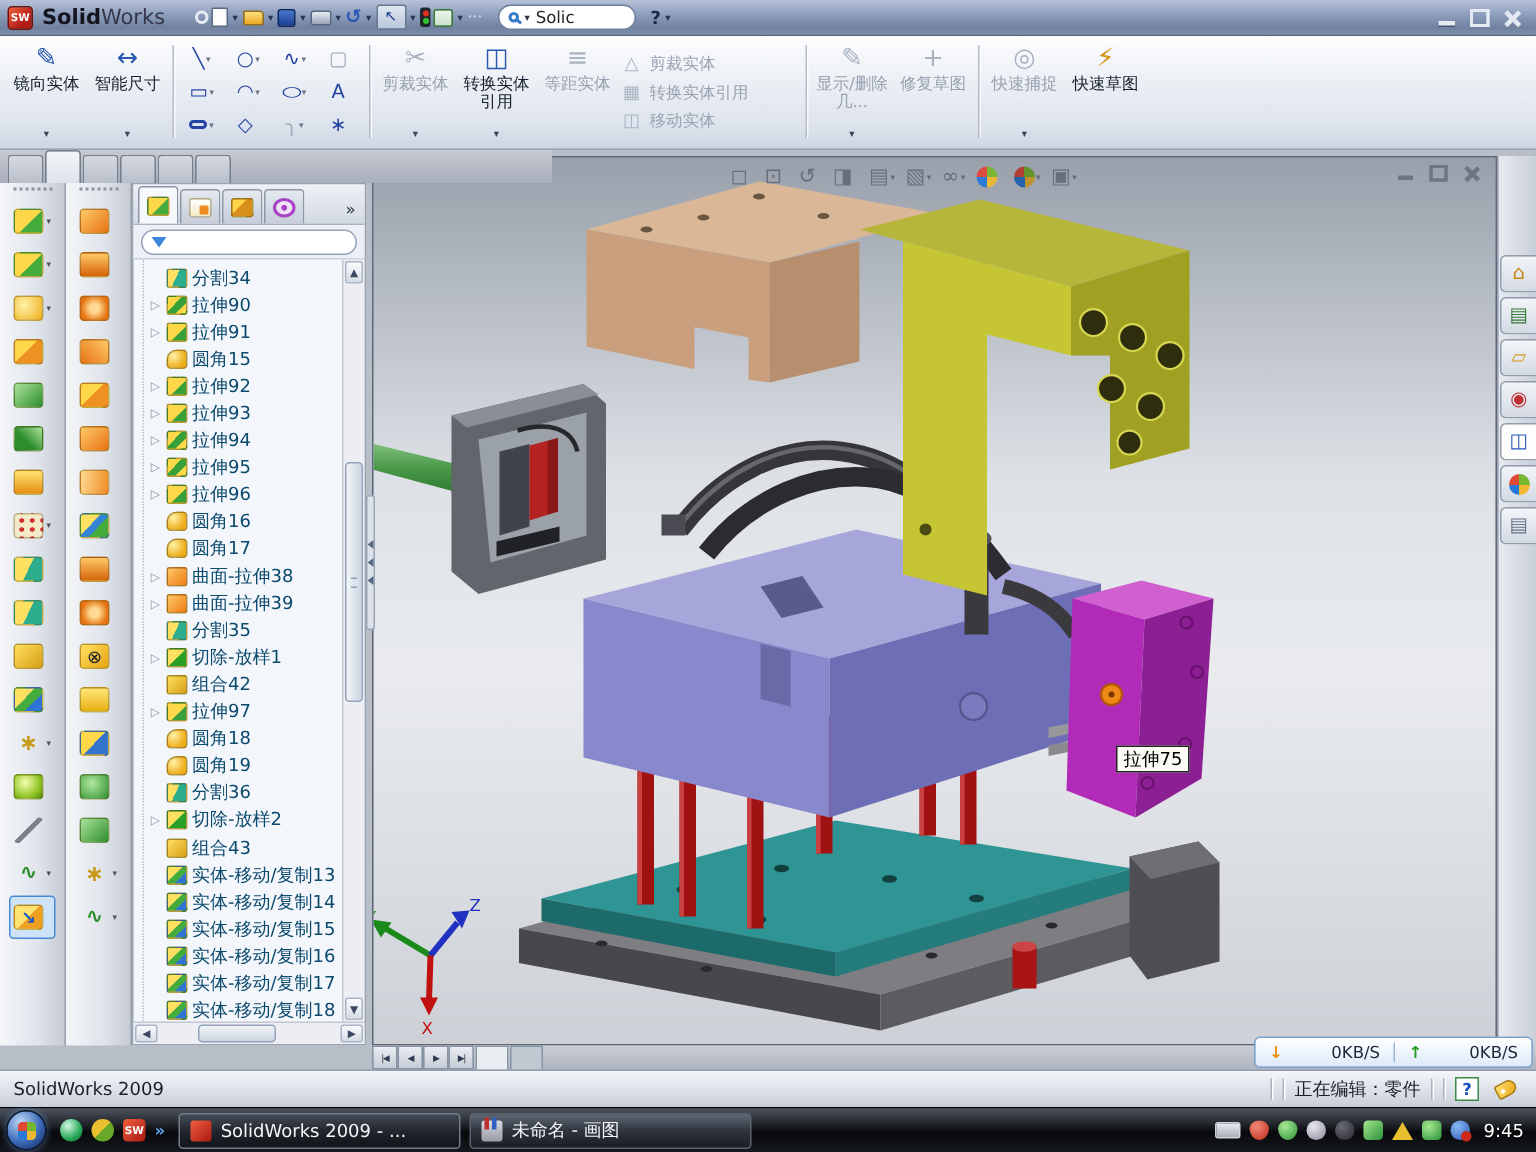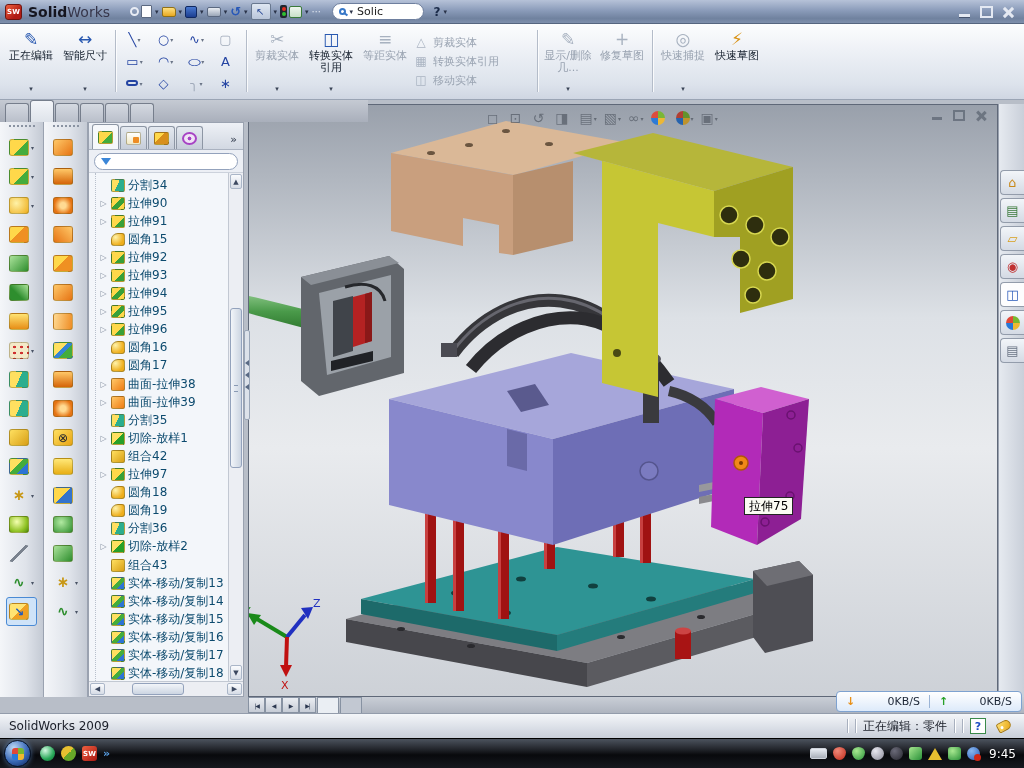--- a/index.html
+++ b/index.html
@@ -316,21 +316,21 @@
     <div class="wc">
       <span class="wmin"></span>
       <span class="wrest"></span>
       <span class="wclose"></span>
     </div>
   </div>
 
   <div class="ribbon">
     <div class="bigbtn">
       <span class="bicon">✎</span>
-      <span class="blabel">正在编辑</span>
+      <span class="blabel">镜向实体</span>
       <span class="bcaret">▾</span>
     </div>
     <div class="bigbtn">
       <span class="bicon">↔</span>
       <span class="blabel">智能尺寸</span>
       <span class="bcaret">▾</span>
     </div>
     <div class="rsep"></div>
     <div class="entity-grid">
 
@@ -1041,20 +1041,31 @@
   <div class="taskbar">
     <div class="orb">
         <div class="orbflag"></div>
       </div>
     <div class="qlaunch">
       <span class="ql ql-msn"></span>
       <span class="ql ql-x"></span>
       <span class="ql ql-sw">SW</span>
       <span class="ql-chev">»</span>
     </div>
+    <div style="display:flex;gap:6px">
+
+    <div class="taskbtn active">
+        <span class="tbic tb-sw"></span>
+        <span>SolidWorks 2009 - ...</span>
+      </div>
+        <div class="taskbtn">
+        <span class="tbic tb-paint"></span>
+        <span>未命名 - 画图</span>
+      </div>
+      </div>
     <div class="traybox">
       <span class="kbdic"></span>
       <span class="tray tr-red"></span>
       <span class="tray tr-grn"></span>
       <span class="tray tr-gray"></span>
       <span class="tray tr-dark"></span>
       <span class="tray tr-sig"></span>
       <span class="tray tr-warn"></span>
       <span class="tray tr-plus"></span>
       <span class="tray tr-blue"></span>

